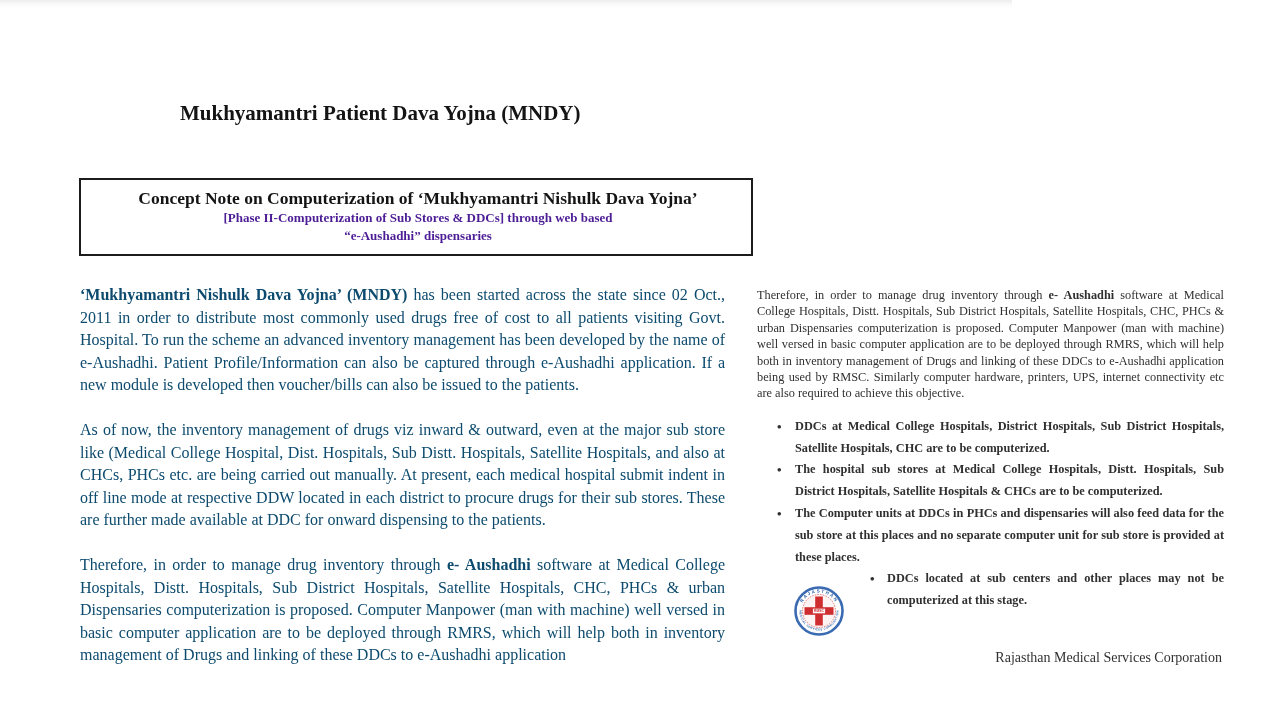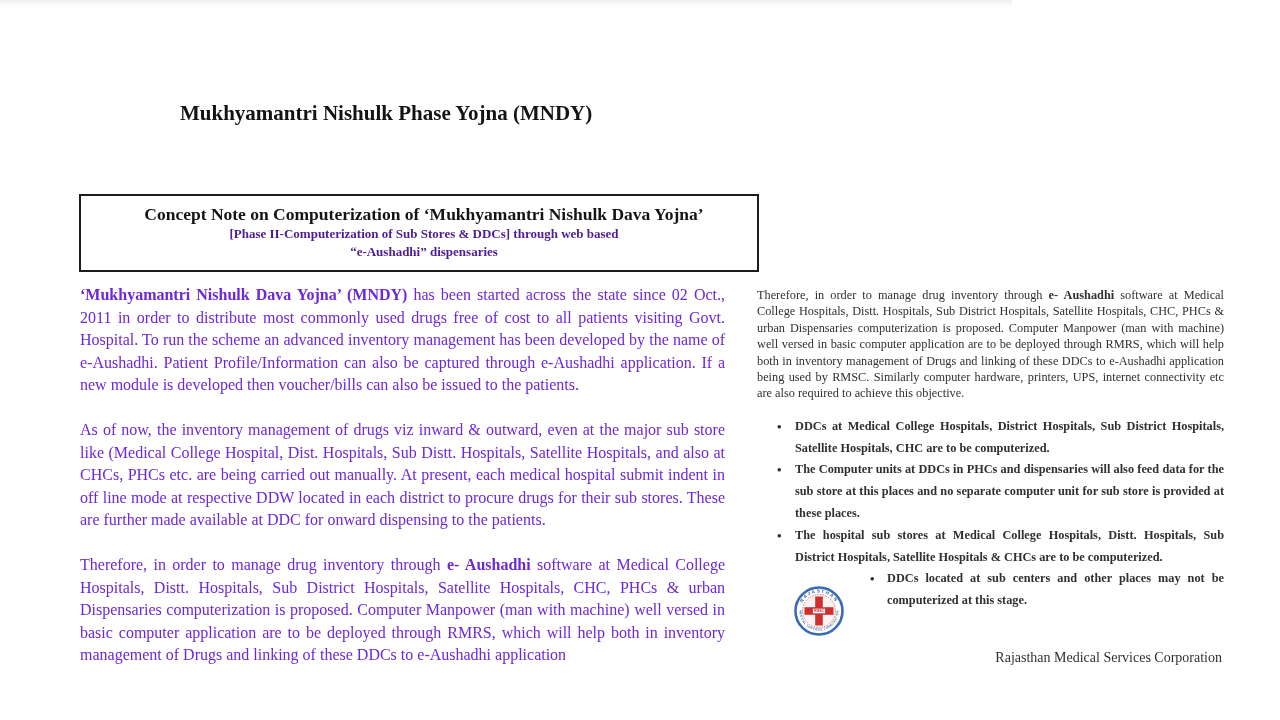--- a/index.html
+++ b/index.html
@@ -30,44 +30,43 @@
     font-weight: bold;
     color: #141414;
     white-space: nowrap;
   }
   .concept-box {
     position: absolute;
     left: 79px; top: 178px;
     width: 662px;
     border: 2px solid #1c1c1c;
     text-align: center;
-    padding: 7px 2px 9px 12px;
+    padding: 7px 2px 9px 6px;
     box-sizing: content-box;
-    margin-top: 16px;
   }
   .cb-line1 {
     font-size: 17.5px;
     font-weight: bold;
     color: #141414;
     line-height: 22px;
   }
   .cb-line2, .cb-line3 {
     font-size: 13px;
     font-weight: bold;
     color: #4c1d95;
     line-height: 18px;
   }
   .left-col {
     position: absolute;
     left: 80px; top: 284px;
     width: 645px;
     font-size: 16px;
     line-height: 22.6px;
     text-align: justify;
-    color: #6d28d9;
+    color: #0c4a6e;
   }
   .left-col p { margin: 0 0 22px 0; }
   .right-col {
     position: absolute;
     left: 757px; top: 287px;
     width: 467px;
     font-size: 12.3px;
     line-height: 16.4px;
     text-align: justify;
     color: #303030;
@@ -111,41 +110,41 @@
   }
   b.inline-bold { font-weight: bold; }
 </style>
 </head>
 <body>
 
 <div id="page">
 
   <div class="top-edge"></div>
 
-  <div class="doc-title">Mukhyamantri Nishulk Phase Yojna (MNDY)</div>
+  <div class="doc-title">Mukhyamantri Patient Dava Yojna (MNDY)</div>
 
   <div class="concept-box">
     <div class="cb-line1">Concept Note on Computerization of ‘Mukhyamantri Nishulk Dava Yojna’</div>
     <div class="cb-line2">[Phase II-Computerization of Sub Stores &amp; DDCs] through web based</div>
     <div class="cb-line3">“e-Aushadhi” dispensaries</div>
   </div>
 
   <div class="left-col">
     <p><b class="inline-bold">‘Mukhyamantri Nishulk Dava Yojna’ (MNDY)</b><span> has been started across the state since 02 Oct., 2011 in order to distribute most commonly used drugs free of cost to all patients visiting Govt. Hospital. To run the scheme an advanced inventory management has been developed by the name of e-Aushadhi. Patient Profile/Information can also be captured through e-Aushadhi application. If a new module is developed then voucher/bills can also be issued to the patients.</span></p>
     <p>As of now, the inventory management of drugs viz inward &amp; outward, even at the major sub store like (Medical College Hospital, Dist. Hospitals, Sub Distt. Hospitals, Satellite Hospitals, and also at CHCs, PHCs etc. are being carried out manually. At present, each medical hospital submit indent in off line mode at respective DDW located in each district to procure drugs for their sub stores. These are further made available at DDC for onward dispensing to the patients.</p>
     <p><span>Therefore, in order to manage drug inventory through </span><b class="inline-bold">e- Aushadhi</b><span> software at Medical College Hospitals, Distt. Hospitals, Sub District Hospitals, Satellite Hospitals, CHC, PHCs &amp; urban Dispensaries computerization is proposed. Computer Manpower (man with machine) well versed in basic computer application are to be deployed through RMRS, which will help both in inventory management of Drugs and linking of these DDCs to e-Aushadhi application</span></p>
   </div>
 
   <div class="right-col">
     <p class="rc-para"><span>Therefore, in order to manage drug inventory through </span><b class="inline-bold">e- Aushadhi</b><span> software at Medical College Hospitals, Distt. Hospitals, Sub District Hospitals, Satellite Hospitals, CHC, PHCs &amp; urban Dispensaries computerization is proposed. Computer Manpower (man with machine) well versed in basic computer application are to be deployed through RMRS, which will help both in inventory management of Drugs and linking of these DDCs to e-Aushadhi application being used by RMSC. Similarly computer hardware, printers, UPS, internet connectivity etc are also required to achieve this objective.</span></p>
 
     <ul class="rc-bullets">
       <li>DDCs at Medical College Hospitals, District Hospitals, Sub District Hospitals, Satellite Hospitals, CHC are to be computerized.</li>
+      <li>The hospital sub stores at Medical College Hospitals, Distt. Hospitals, Sub District Hospitals, Satellite Hospitals &amp; CHCs are to be computerized.</li>
       <li>The Computer units at DDCs in PHCs and dispensaries will also feed data for the sub store at this places and no separate computer unit for sub store is provided at these places.</li>
-      <li>The hospital sub stores at Medical College Hospitals, Distt. Hospitals, Sub District Hospitals, Satellite Hospitals &amp; CHCs are to be computerized.</li>
       <li class="sub">DDCs located at sub centers and other places may not be computerized at this stage.</li>
     </ul>
 
     <svg class="rmsc-logo" viewBox="0 0 50 50" xmlns="http://www.w3.org/2000/svg">
       <circle cx="25" cy="25" r="23.5" fill="#ffffff" stroke="#3a6ab1" stroke-width="2.6"></circle>
       <circle cx="25" cy="25" r="16.5" fill="#fdf3f2" stroke="#e0726f" stroke-width="0.9" stroke-dasharray="1.6 1.1"></circle>
       <defs>
         <path id="arcTop" d="M 6.5,25 A 18.5,18.5 0 0 1 43.5,25" fill="none"></path>
         <path id="arcBottom" d="M 5.5,25 A 19.5,19.5 0 0 0 44.5,25" fill="none"></path>
       </defs>

